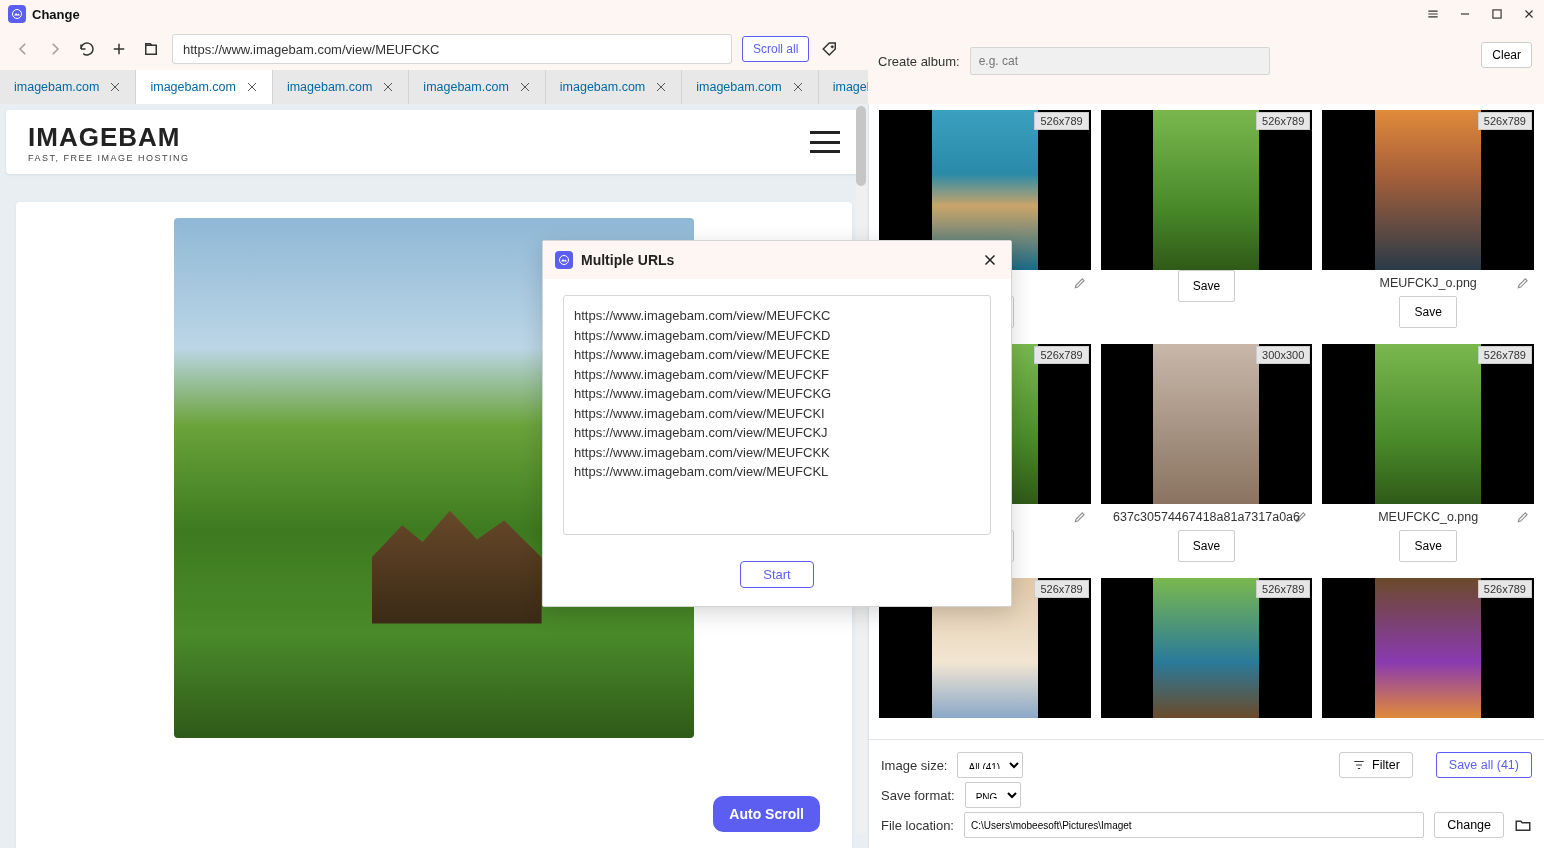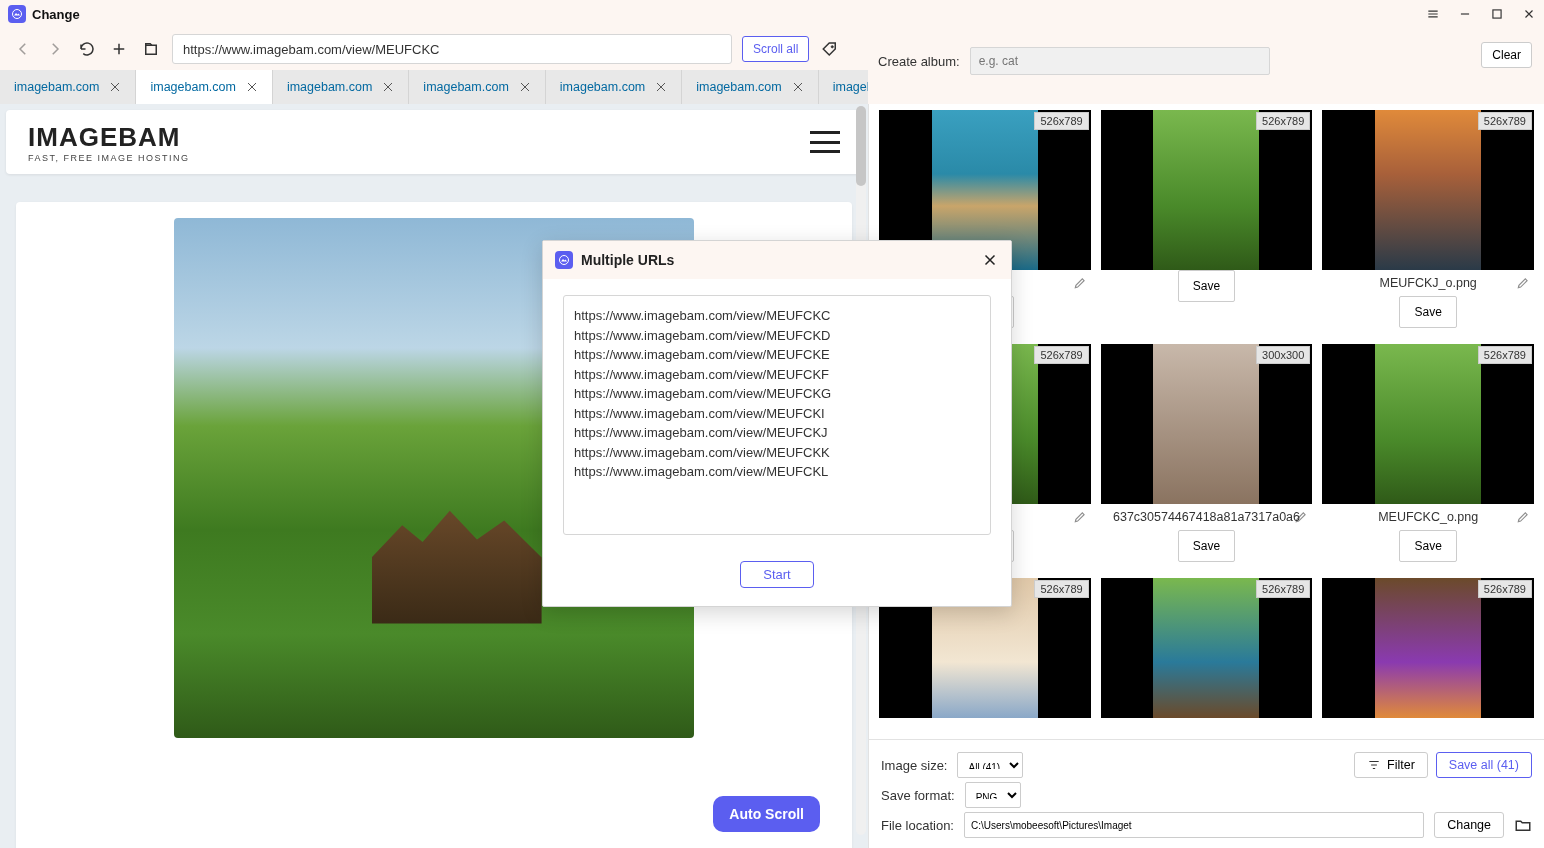--- a/index.html
+++ b/index.html
@@ -83,21 +83,21 @@
 .a-int   { background:linear-gradient(#6b4a2a 0%,#8a3ab0 60%,#e08a3a 100%); }
 .fname { display:flex; align-items:center; justify-content:center; gap:8px; padding:6px 4px; font-size:12.5px; color:#333; position:relative; }
 .fname .edit { position:absolute; right:4px; width:14px; height:14px; opacity:.55; cursor:pointer; }
 .save-row { display:flex; justify-content:center; padding-bottom:6px; }
 .save-btn { border:1px solid #ccc; background:#fff; border-radius:2px; padding:8px 14px; font-size:12px; cursor:pointer; }
 
 
 .g-footer { border-top:1px solid #e2e2e2; padding:8px 12px 6px 12px; font-size:13px; color:#333; }
 .g-row { display:flex; align-items:center; gap:10px; margin:4px 0; }
 .g-row select, .g-row input[type=text] { height:26px; border:1px solid #ccc; border-radius:2px; background:#fff; padding:8px 6px; font-size:10px; }
-.g-row .push { margin-left:auto; display:flex; gap:8px; }
+.g-row .push { margin-left:auto; display:flex; gap:23px; }
 .filter-btn, .saveall-btn, .change-btn { height:26px; border:1px solid #ccc; border-radius:3px; background:#fff; padding:0 12px; font-size:12.5px; cursor:pointer; display:flex; align-items:center; gap:6px; }
 .saveall-btn { border-color:#5b5ef0; color:#5b5ef0; }
 .loc-input { flex:1; max-width:480px; }
 .folder-icon { width:18px; height:18px; cursor:pointer; }
 </style>
 </head>
 <body>
 
 <div class="titlebar">
   <div class="left">

